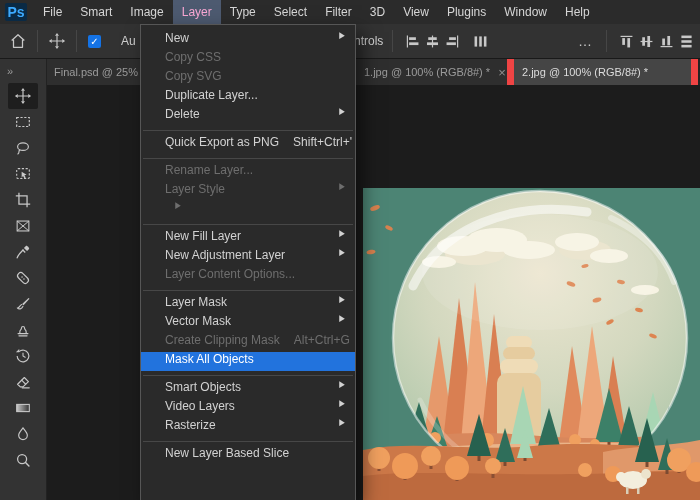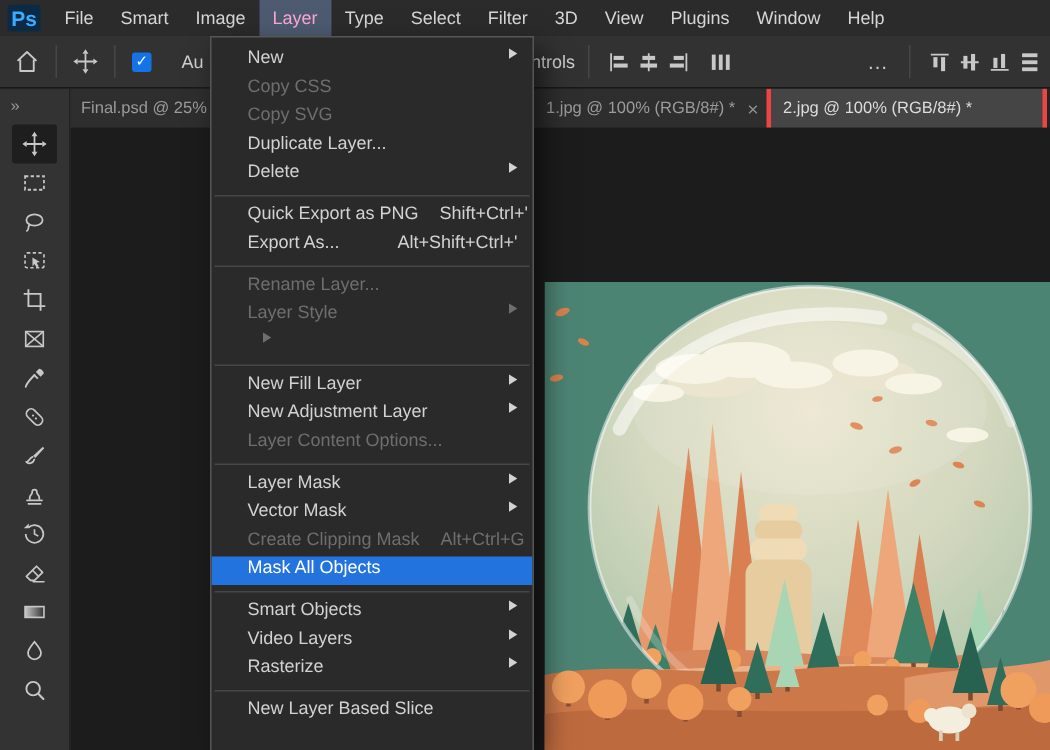--- a/index.html
+++ b/index.html
@@ -18,21 +18,21 @@
   .ob-div{width:1px;height:22px;background:#464646;margin:0 9px;flex:none;}
   .ob-ico{width:20px;height:20px;display:flex;align-items:center;justify-content:center;flex:none;}
   .ob-check{width:13px;height:13px;background:#1473e6;border-radius:2px;color:#fff;font-size:10px;
             line-height:13px;text-align:center;margin-left:2px;flex:none;}
   .ob-lbl{margin-left:20px;color:#cfcfcf;white-space:nowrap;}
   .ob-spacer{flex:1;}
   .ob-more{color:#c8c8c8;font-size:14px;letter-spacing:1px;padding:0 4px;}
   
   .tabbar{position:absolute;top:59px;left:46px;right:0;height:26px;background:#242424;z-index:5;}
   .tab{position:absolute;top:0;height:26px;box-sizing:border-box;display:flex;align-items:center;
-       padding:0 8px;font-size:11px;background:#2e2e2e;color:#9b9b9b;border-right:3px solid #ef4444;
+       padding:0 8px;font-size:11px;background:#2e2e2e;color:#9b9b9b;border-right:7px solid #ef4444;
        white-space:nowrap;overflow:hidden;}
   .tab.active{background:#454545;color:#dcdcdc;}
   .tab-close{margin-left:8px;font-size:13px;color:#8f8f8f;line-height:1;}
   .t1{left:0;width:170px;}
   .t2{left:310px;width:158px;}
   .t3{left:468px;width:184px;gap:40px;}
   
   .toolspanel{position:absolute;top:59px;left:0;width:46px;bottom:0;background:#333333;
               border-right:1px solid #222;z-index:6;}
   .tools-expand{height:24px;line-height:24px;padding-left:7px;color:#9a9a9a;font-size:11px;letter-spacing:-1px;}
@@ -468,24 +468,20 @@
     </div>
     <div class="menu-item">
       <span class="mi-label">Delete</span>
       <span class="mi-arrow">▶</span>
     </div>
     <div class="menu-sep"></div>
     <div class="menu-item">
       <span class="mi-label">Quick Export as PNG</span>
       <span class="mi-short">Shift+Ctrl+'</span>
     </div>
-    <div class="menu-item">
-      <span class="mi-label">Export As...</span>
-      <span class="mi-short">Alt+Shift+Ctrl+'</span>
-    </div>
     <div class="menu-sep"></div>
     <div class="menu-item disabled">
       <span class="mi-label">Rename Layer...</span>
     </div>
     <div class="menu-item disabled">
       <span class="mi-label">Layer Style</span>
       <span class="mi-arrow">▶</span>
     </div>
     <div class="menu-item disabled">
       <span class="mi-arrow">▶</span>

